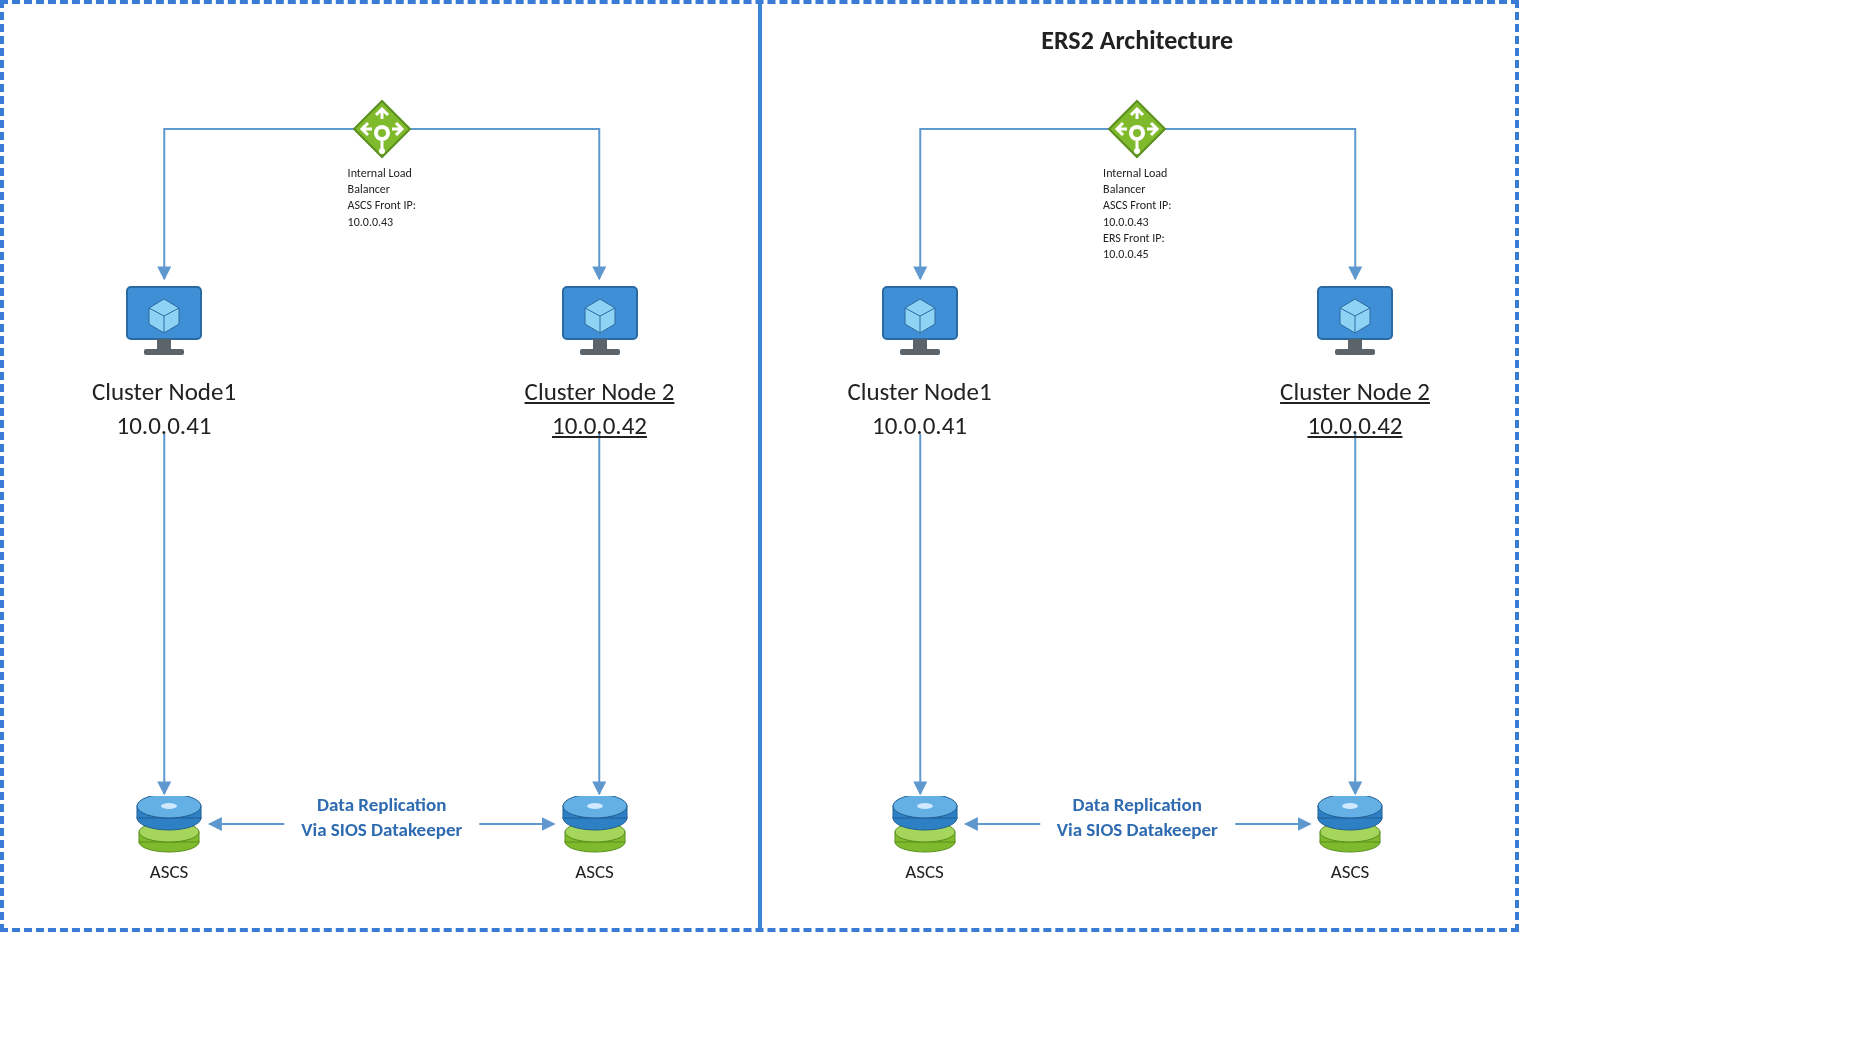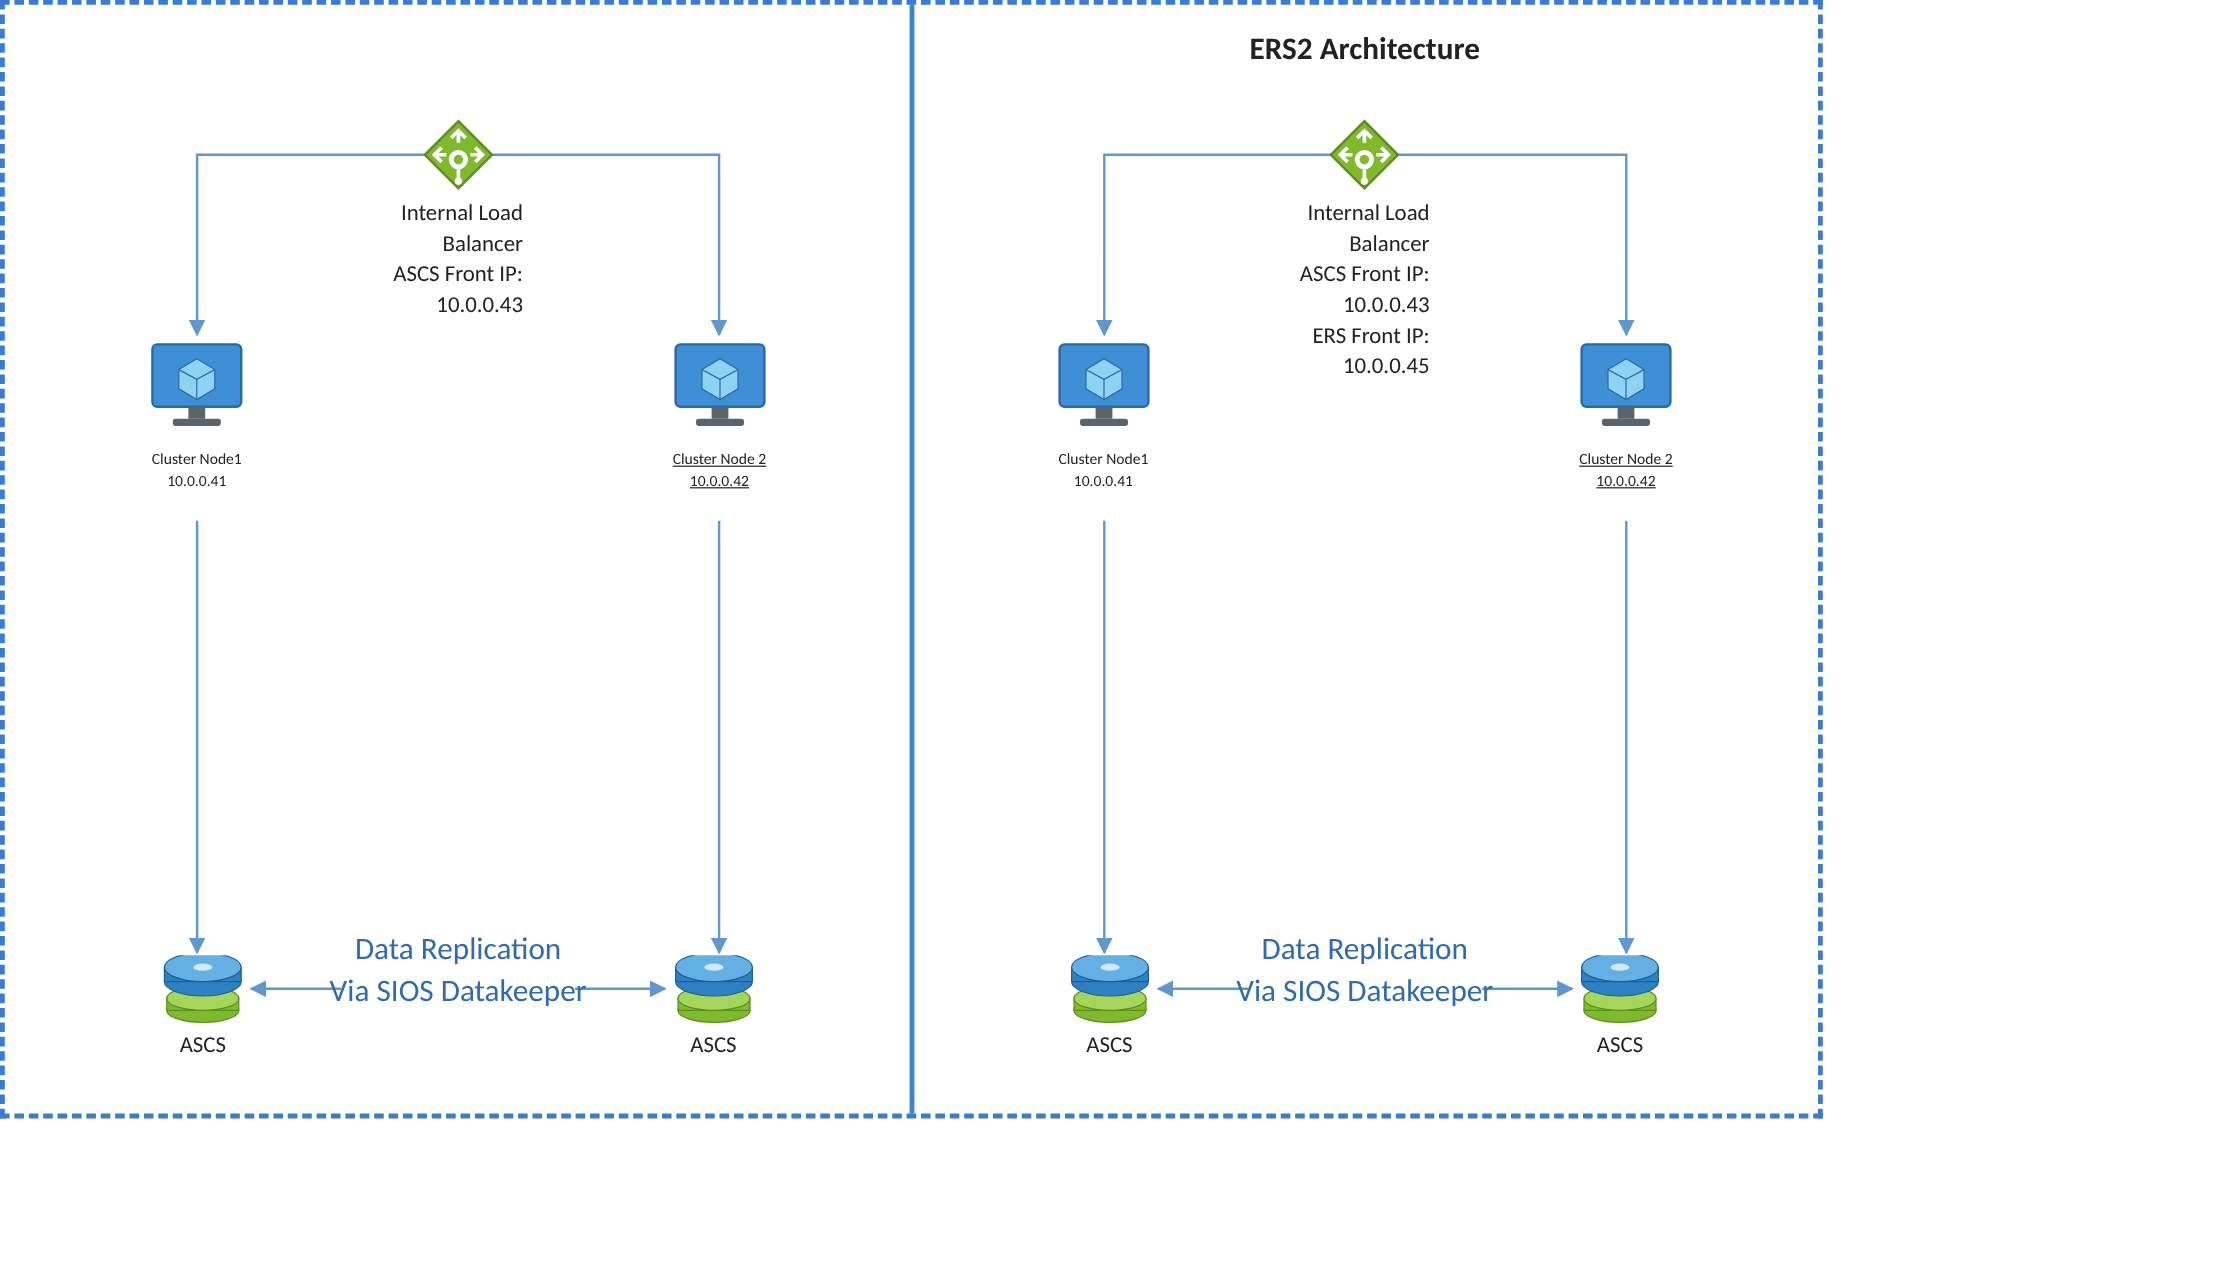--- a/index.html
+++ b/index.html
@@ -29,44 +29,44 @@
   .panel.right { right: 4px; }
   .title {
     position: absolute; top: 20px; left: 0; right: 0;
     text-align: center; font-weight: 700; font-size: 26px;
   }
   .ilb-wrap {
     position: absolute; top: 95px; left: 0; right: 0;
     display: flex; flex-direction: column; align-items: center;
   }
   .ilb-icon { width: 60px; height: 60px; }
-  .ilb-text { text-align: right; font-size: 19px; line-height: 1.35; margin-top: 6px; }
+  .ilb-text { text-align: left; font-size: 12px; line-height: 1.35; margin-top: 6px; }
   .node {
     position: absolute; top: 275px; width: 160px;
     display: flex; flex-direction: column; align-items: center;
   }
   .node.left  { left: 80px; }
   .node.right { right: 80px; text-decoration: underline; }
   .monitor { width: 90px; height: 90px; }
-  .node-text { text-align: center; font-size: 13px; line-height: 1.35; margin-top: 6px; }
+  .node-text { text-align: center; font-size: 25px; line-height: 1.35; margin-top: 6px; }
   .disk {
     position: absolute; bottom: 45px; width: 120px;
     display: flex; flex-direction: column; align-items: center;
   }
   .disk.left  { left: 105px; }
   .disk.right { right: 105px; }
   .disk-stack { width: 72px; height: 60px; position: relative; }
   .disk-text { text-align: center; font-size: 19px; margin-top: 4px; }
   .repl {
     position: absolute; bottom: 85px; left: 0; right: 0;
     display: flex; justify-content: center;
   }
   .repl-inner {
-    text-align: center; font-size: 26px; line-height: 1.35;
-    font-weight: 400; color: #2f6bb0;
+    text-align: center; font-size: 19px; line-height: 1.35;
+    font-weight: 700; color: #2f6bb0;
   }
   svg.overlay { position: absolute; inset: 0; width: 100%; height: 100%; pointer-events: none; }
 </style>
 </head>
 <body>
 
 <div class="canvas">
   <div class="outer-box"></div>
   <div class="divider"></div>
 

